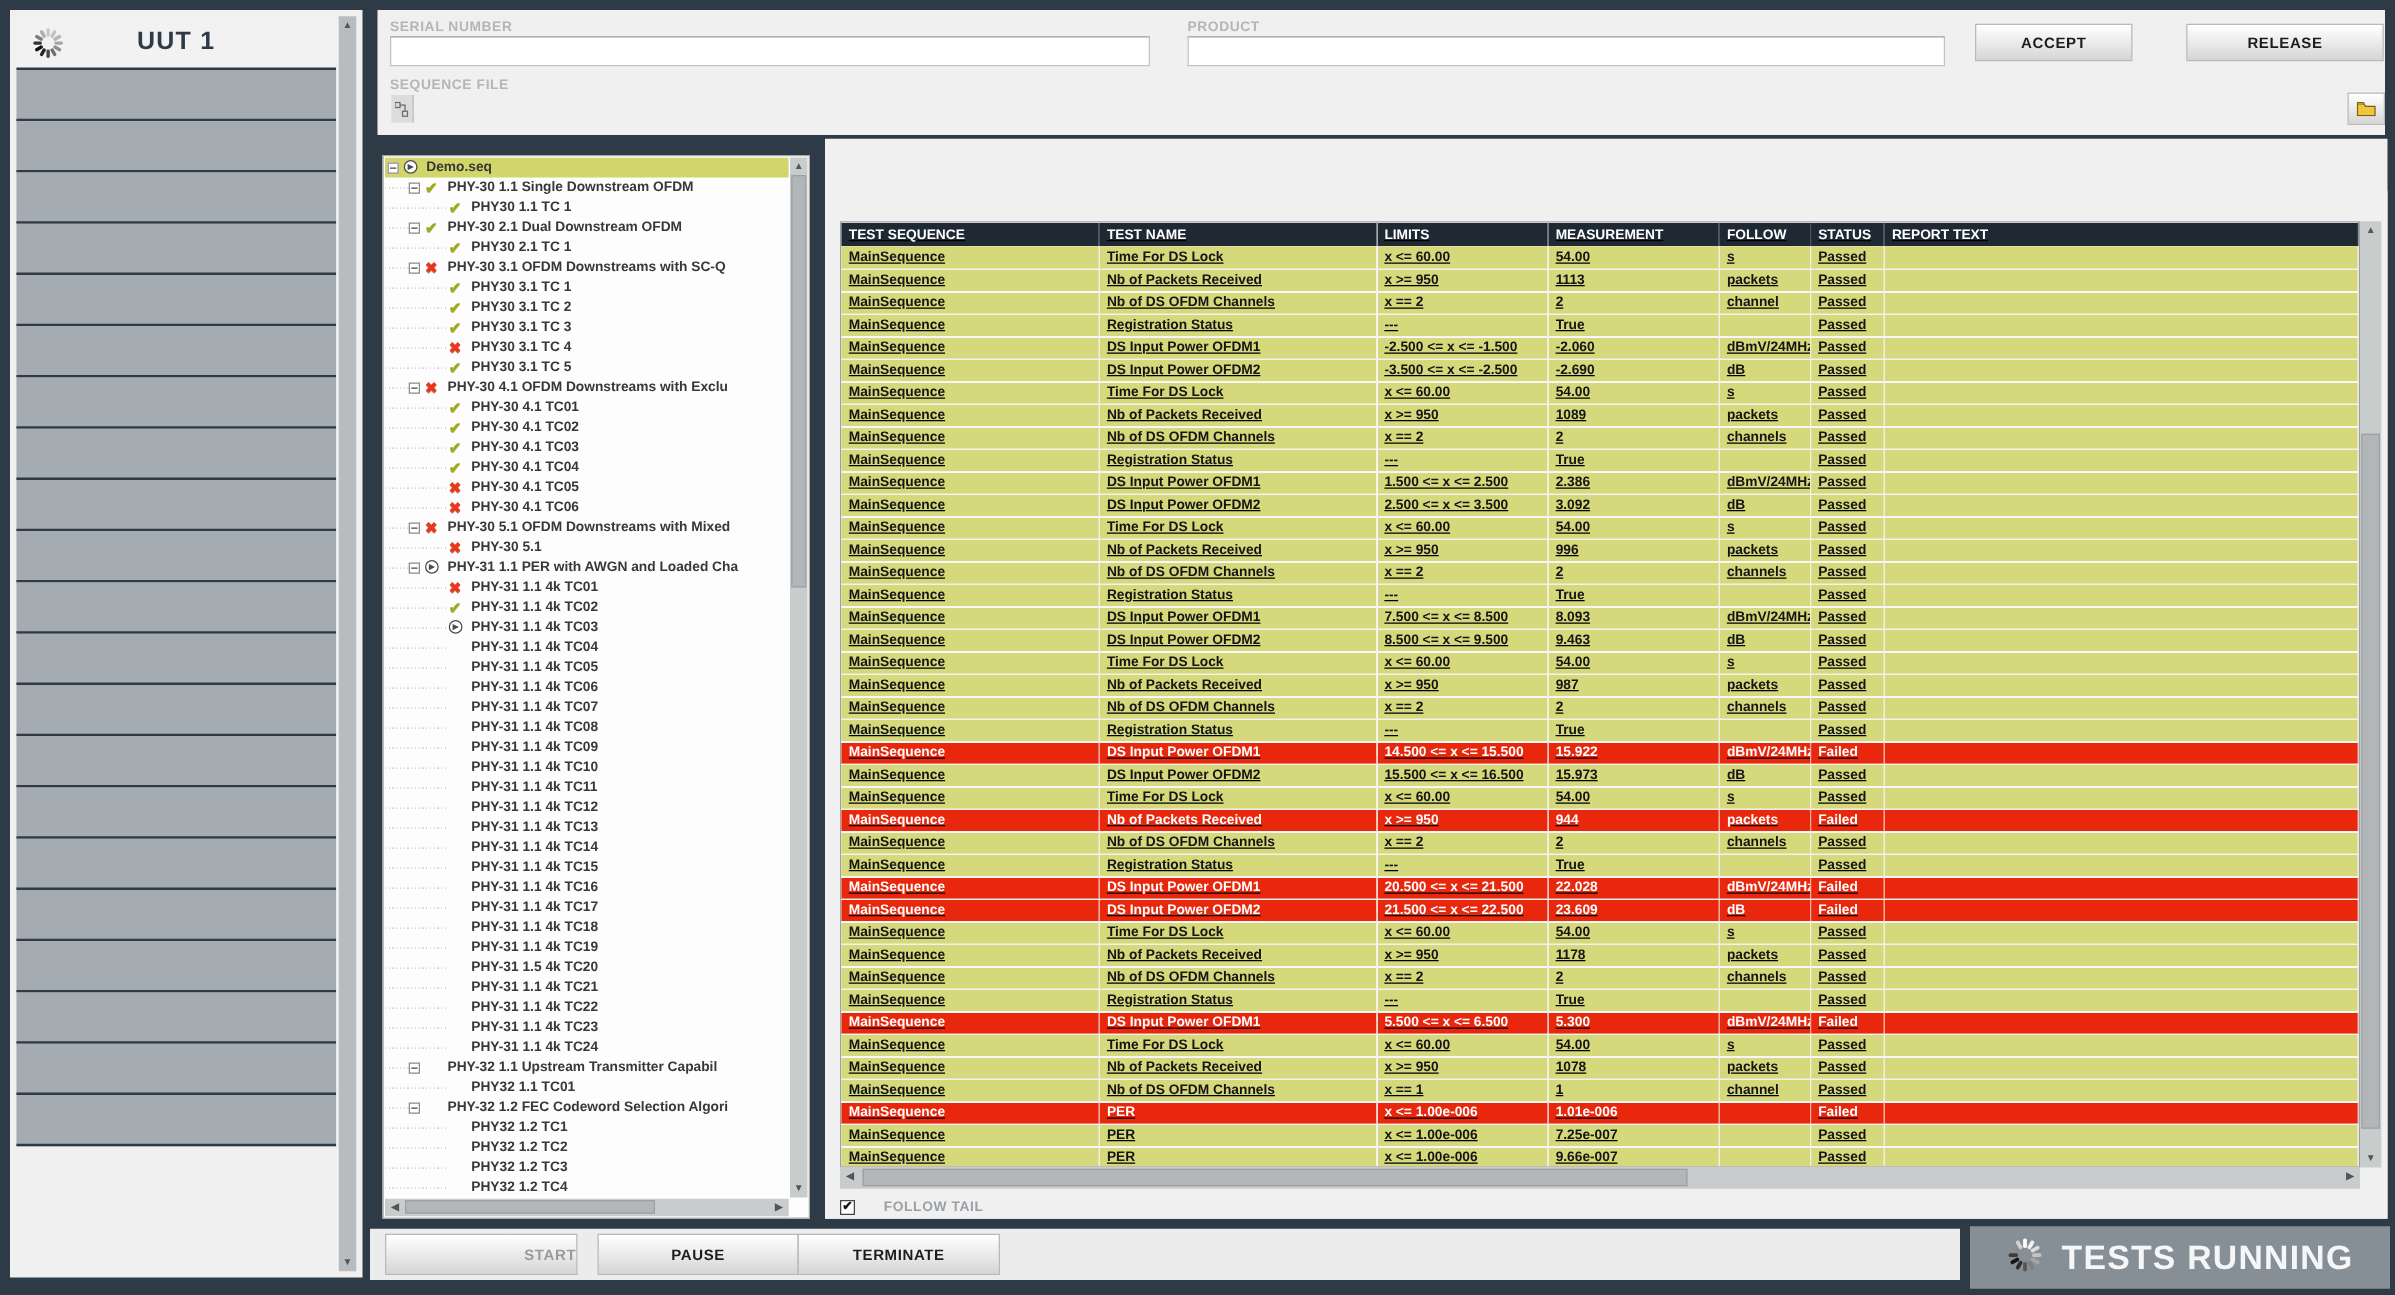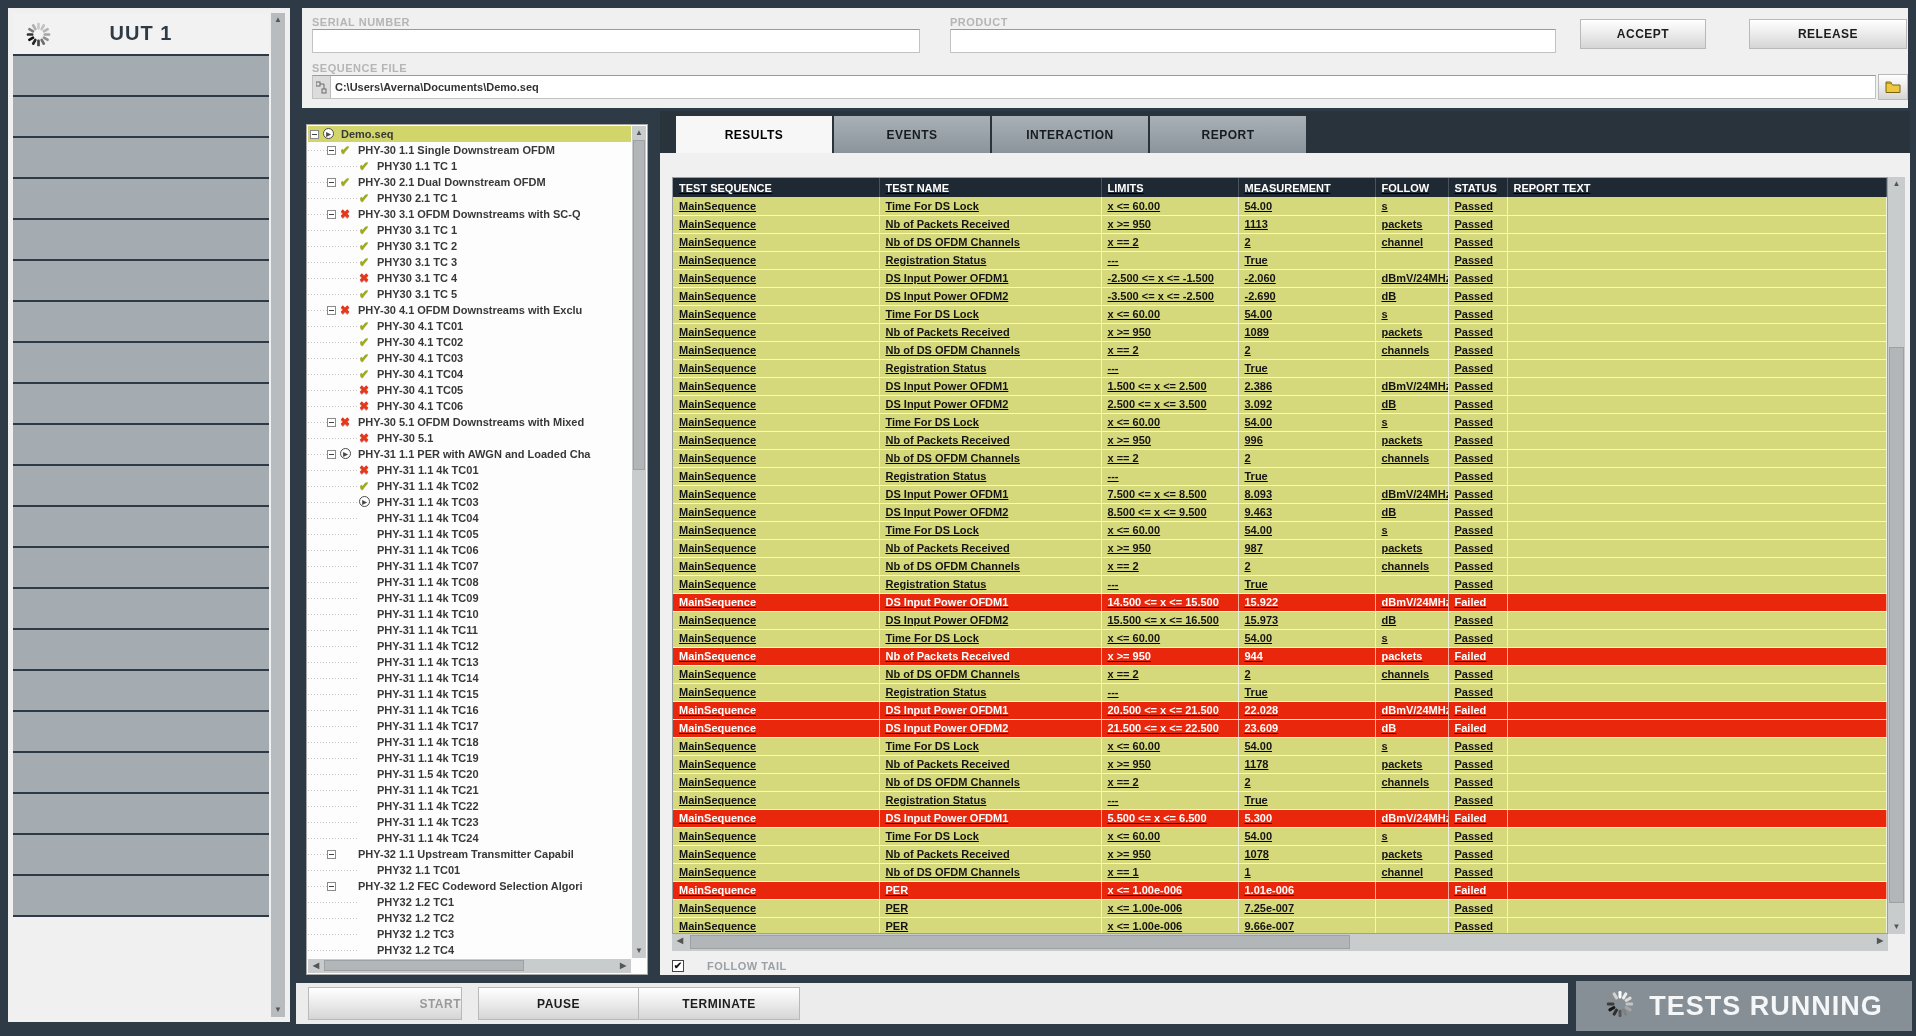--- a/index.html
+++ b/index.html
@@ -132,21 +132,20 @@
 </div>
 
 <div id="top-panel">
   <div class="field-label" id="serial-label">SERIAL NUMBER</div>
   <input class="text-input" id="serial-input" style="">
   <div class="field-label" id="product-label">PRODUCT</div>
   <input class="text-input" id="product-input" style="">
   <button class="push-btn" id="accept-btn">ACCEPT</button>
   <button class="push-btn" id="release-btn">RELEASE</button>
   <div class="field-label" id="sequence-label">SEQUENCE FILE</div>
-  <input class="text-input" id="sequence-input" value="C:\Users\Averna\Documents\Demo.seq" style="">
   <div id="sequence-chip">
     <svg width="11" height="13" viewBox="0 0 11 13">
         <rect x="0" y="1" width="4" height="4" fill="none" stroke="#6a6a6a"></rect>
         <rect x="6" y="8" width="4" height="4" fill="none" stroke="#6a6a6a"></rect>
         <path d="M4 3 h4 v5" fill="none" stroke="#6a6a6a"></path>
       </svg>
   </div>
   <button class="push-btn" id="folder-btn">
     <svg width="16" height="12" viewBox="0 0 16 12">
         <path d="M1 2 h5 l1.5 2 H15 v7.5 H1 z" fill="#eec73f" stroke="#7a6410" stroke-width="1"></path>
@@ -482,26 +481,20 @@
     <div class="sb-arrow bottom">▼</div>
   </div>
   <div id="tree-hscroll">
     <div class="sb-arrow left">◀</div>
     <div id="tree-hthumb"></div>
     <div class="sb-arrow right">▶</div>
   </div>
 </div>
 
 <div id="results-panel">
-  <div id="tab-bar">
-      <div class="tab active">RESULTS</div>
-      <div class="tab">EVENTS</div>
-      <div class="tab">INTERACTION</div>
-      <div class="tab">REPORT</div>
-    </div>
   <div id="results-body">
     <div id="table-wrap">
       <table id="results-table">
           <colgroup>
             <col style="width: 206px;">
             <col style="width: 222px;">
             <col style="width: 137px;">
             <col style="width: 137px;">
             <col style="width: 73px;">
             <col style="width: 59px;">

